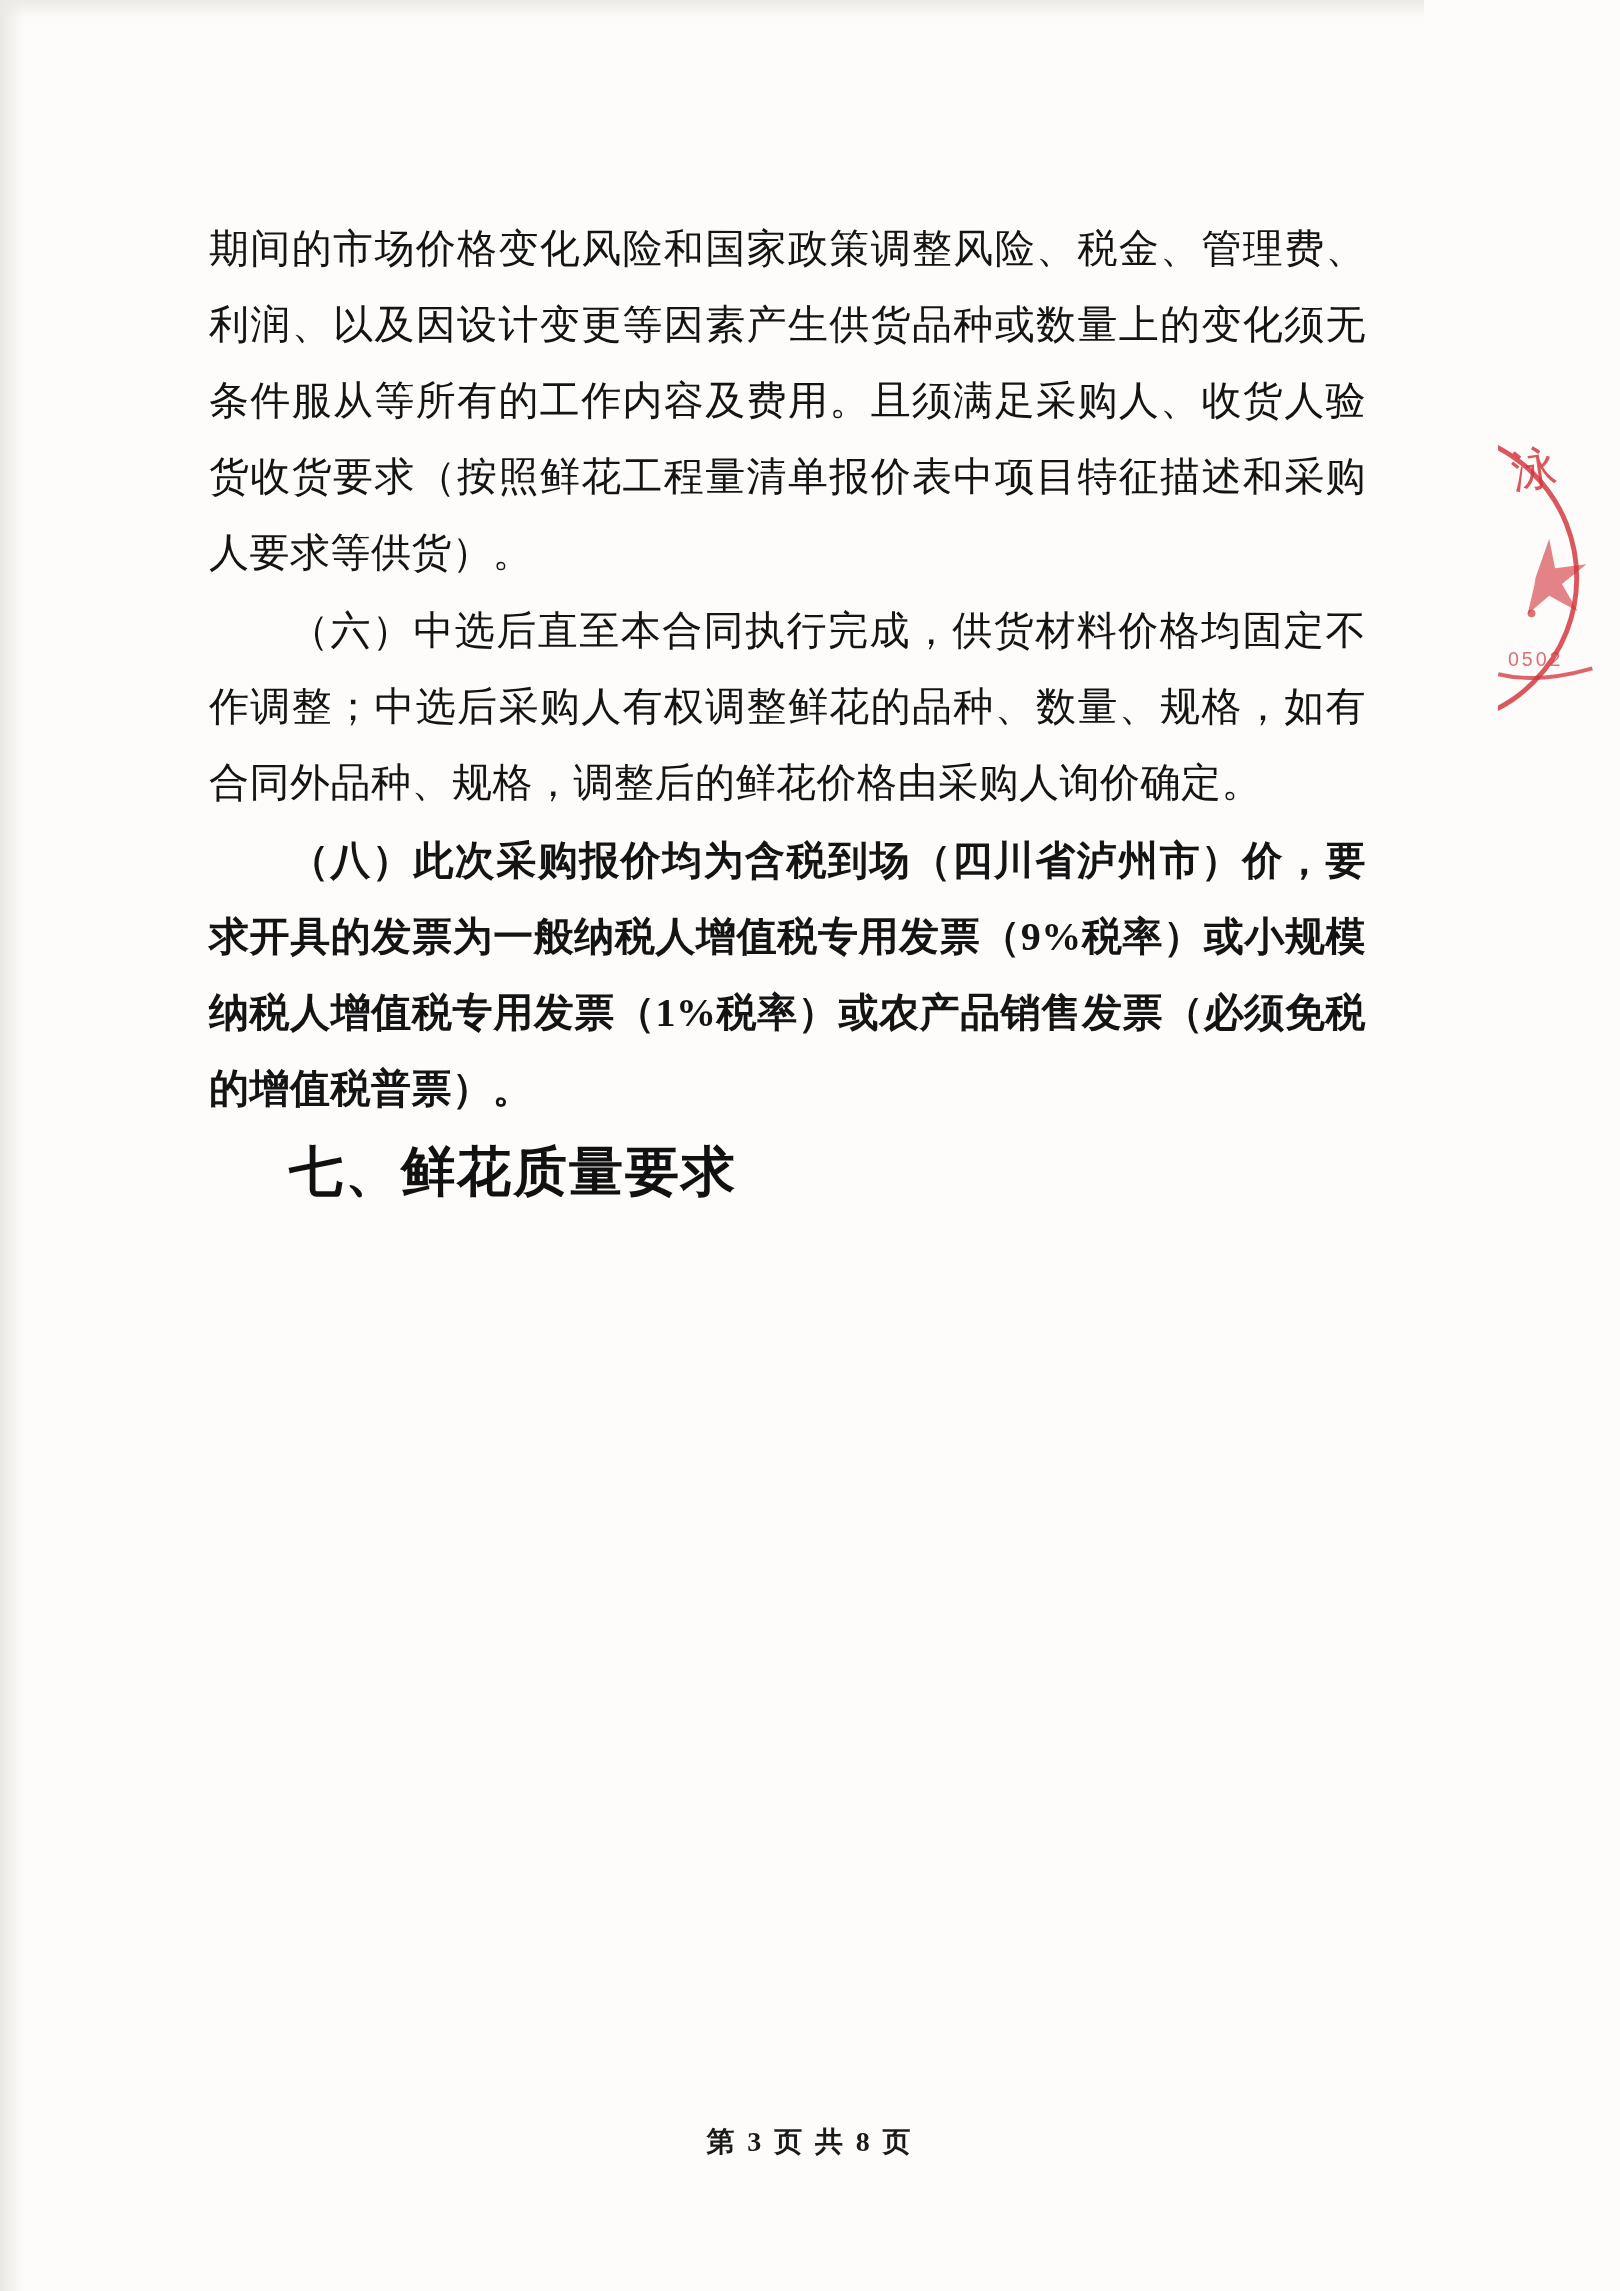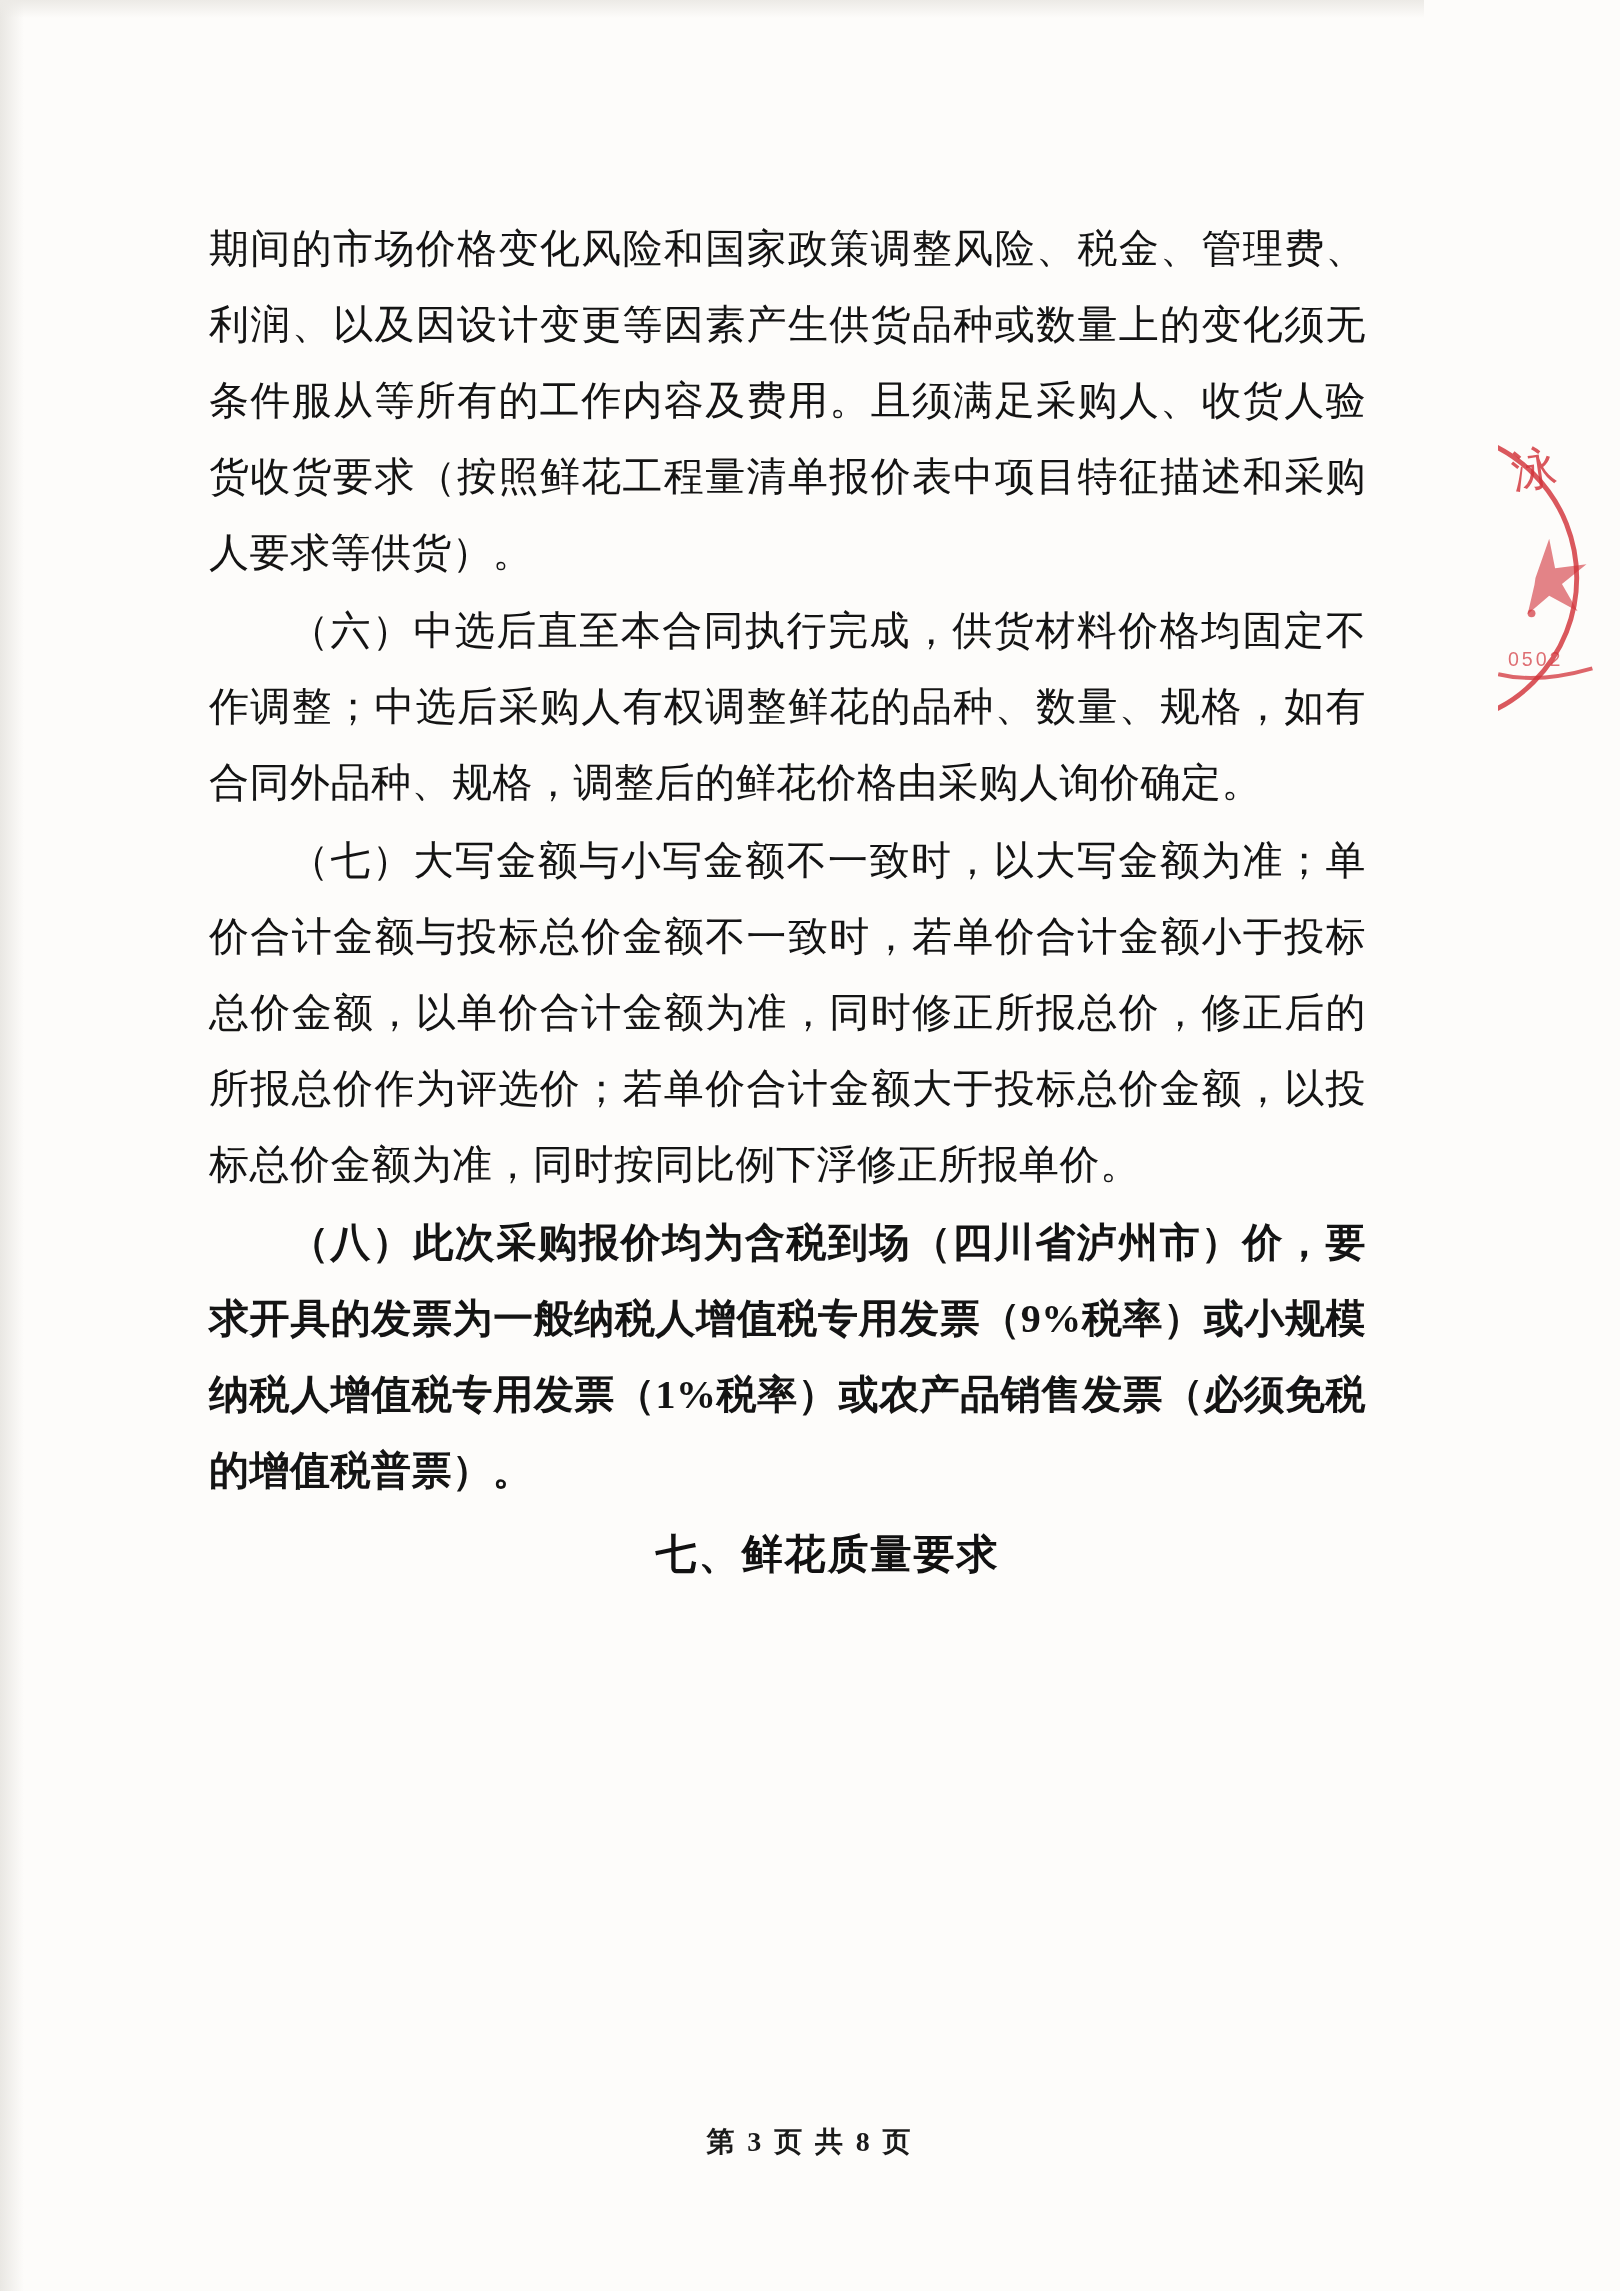--- a/index.html
+++ b/index.html
@@ -57,28 +57,27 @@
     margin: 0 0 2px 0;
     font-family: "Liberation Serif", "DejaVu Serif", serif;
   }
   .para.indent {
     text-indent: 80px;
   }
   .para.bold {
     font-weight: bold;
   }
   .heading {
-    font-size: 41px;
+    font-size: 54px;
     line-height: 78px;
     font-weight: bold;
     color: #111111;
     text-indent: 80px;
     letter-spacing: 2px;
     margin: 5.9px 0 0 0;
-    text-align: center;
   }
   .footer {
     position: absolute;
     left: 0;
     top: 2123px;
     width: 1620px;
     text-align: center;
     font-size: 28px;
     font-weight: bold;
     letter-spacing: 2.9px;
@@ -100,21 +99,20 @@
 <body>
 
 <div class="page">
   <div class="page-inner">
     <div class="scan-shade-left"></div>
     <div class="scan-shade-top"></div>
 
     <div class="content">
       <p class="para">期间的市场价格变化风险和国家政策调整风险、税金、管理费、利润、以及因设计变更等因素产生供货品种或数量上的变化须无条件服从等所有的工作内容及费用。且须满足采购人、收货人验货收货要求（按照鲜花工程量清单报价表中项目特征描述和采购人要求等供货）。</p>
       <p class="para indent">（六）中选后直至本合同执行完成，供货材料价格均固定不作调整；中选后采购人有权调整鲜花的品种、数量、规格，如有合同外品种、规格，调整后的鲜花价格由采购人询价确定。</p>
-      <p class="para indent">（七）大写金额与小写金额不一致时，以大写金额为准；单价合计金额与投标总价金额不一致时，若单价合计金额小于投标总价金额，以单价合计金额为准，同时修正所报总价，修正后的所报总价作为评选价；若单价合计金额大于投标总价金额，以投标总价金额为准，同时按同比例下浮修正所报单价。</p>
       <p class="para indent bold">（八）此次采购报价均为含税到场（四川省泸州市）价，要求开具的发票为一般纳税人增值税专用发票（9%税率）或小规模纳税人增值税专用发票（1%税率）或农产品销售发票（必须免税的增值税普票）。</p>
       <p class="heading">七、鲜花质量要求</p>
     </div>
 
     <div class="seal">
       <svg width="123" height="314" viewBox="0 0 125 320" xmlns="http://www.w3.org/2000/svg">
         <g opacity="0.82" fill="none" stroke="#d2333a" stroke-width="5">
           <path d="M -70 160 m 0 -150 a 150 150 0 1 1 0 300 a 150 150 0 1 1 0 -300"></path>
         </g>
         <g opacity="0.8" fill="#d2333a">

